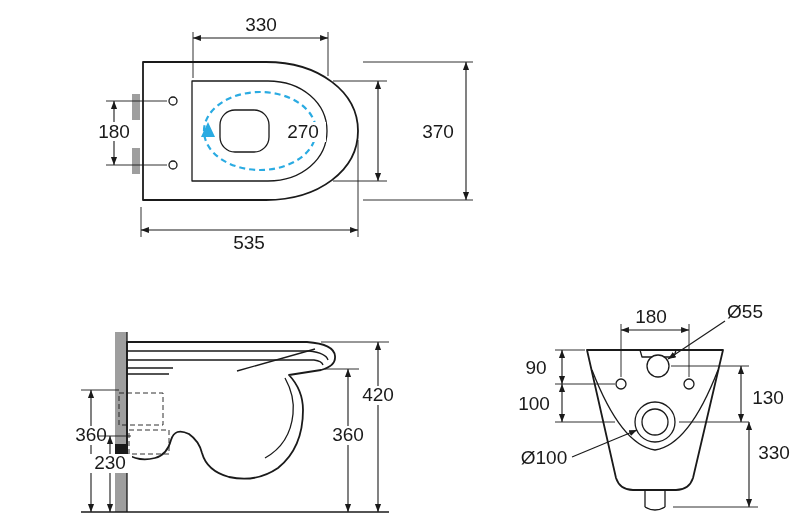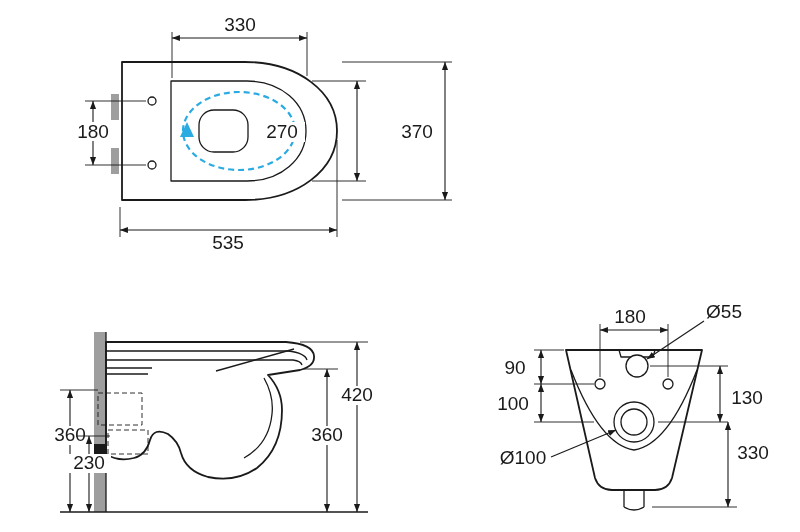--- a/index.html
+++ b/index.html
@@ -2,21 +2,21 @@
 <html style="--line: #1a1a1a; --flush: #2aabe2; --wall: #9e9e9e;"><head>
 <meta charset="utf-8">
 <style>
   :root{
     --line:#1a1a1a;
     --flush:#2aabe2;
     --wall:#9e9e9e;
   }
   html,body{margin:0;padding:0;}
   body{width:800px;height:532px;background:#ffffff;overflow:hidden;}
-  .canvas{width:768px;height:532px;position:relative;}
+  .canvas{width:768px;height:532px;position:relative;padding-left:21px;}
   svg text{
     font-family:"Liberation Sans", sans-serif;
     font-size:19px;
     fill:var(--line);
   }
   .outline{stroke:var(--line);stroke-width:1.8;fill:none;stroke-linejoin:round;}
   .thin{stroke:var(--line);stroke-width:1.3;fill:none;stroke-linejoin:round;}
   .dim{stroke:var(--line);stroke-width:1.1;fill:none;}
   .ext{stroke:var(--line);stroke-width:0.9;fill:none;}
   .dashed{stroke-dasharray:5 3;}

